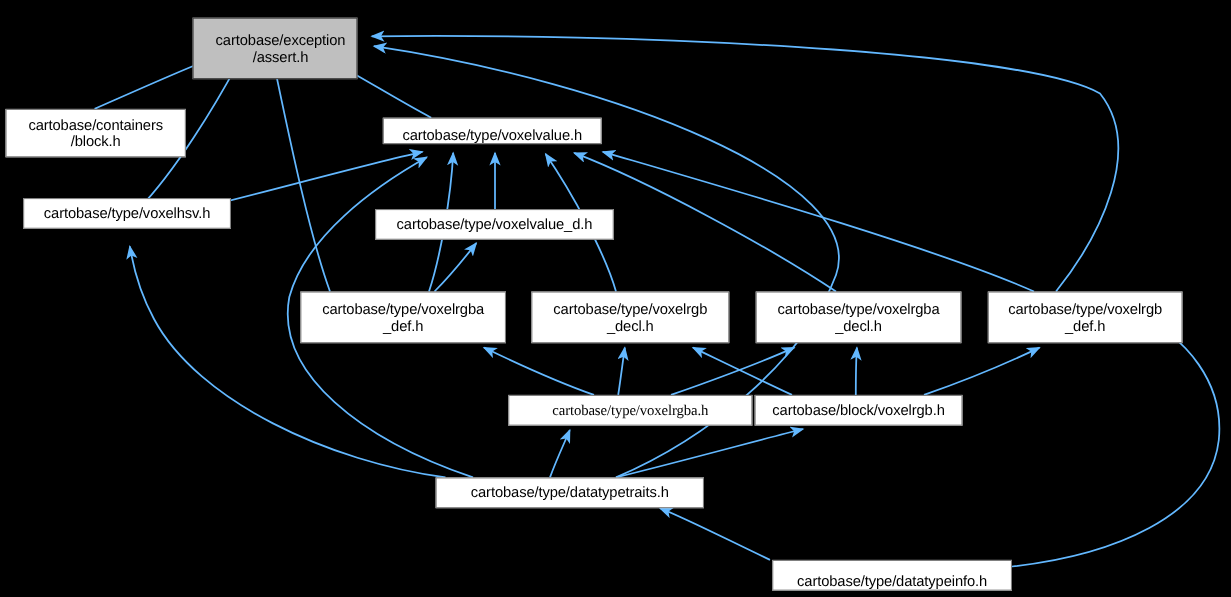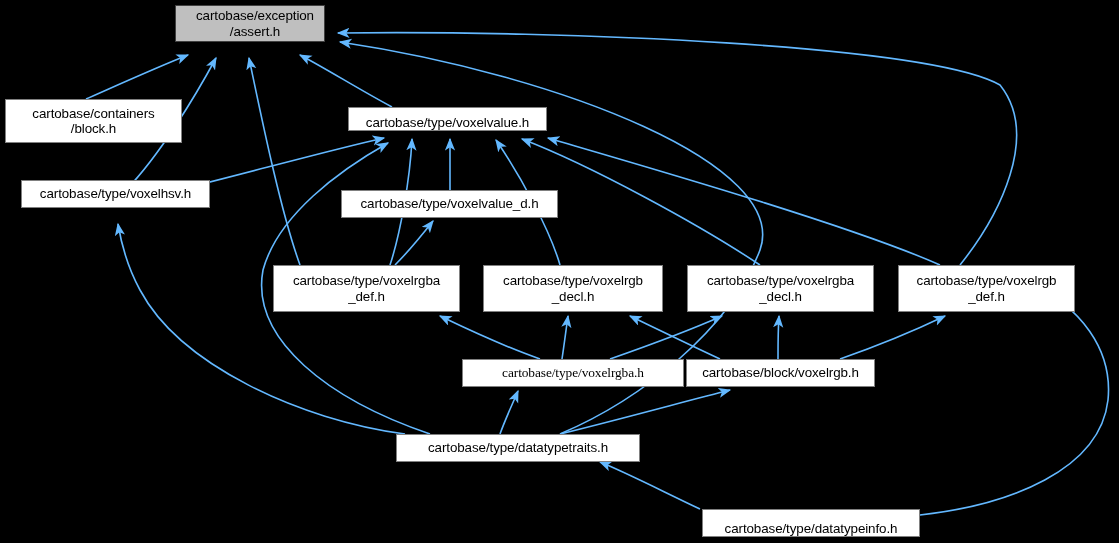--- a/index.html
+++ b/index.html
@@ -82,23 +82,23 @@
         <path d="M 840,359 C 880,345 920,328 945,316" fill="none" stroke="#63b8ff" stroke-width="1.6" marker-end="url(#arrow)"></path>
         <path d="M 405,434 C 300,420 180,365 140,290 C 128,268 122,248 118,224" fill="none" stroke="#63b8ff" stroke-width="1.6" marker-end="url(#arrow)"></path>
         <path d="M 500,434 C 505,420 512,405 518,391" fill="none" stroke="#63b8ff" stroke-width="1.6" marker-end="url(#arrow)"></path>
         <path d="M 560,434 C 625,418 690,400 730,390" fill="none" stroke="#63b8ff" stroke-width="1.6" marker-end="url(#arrow)"></path>
         <path d="M 700,509 C 660,490 625,472 600,462" fill="none" stroke="#63b8ff" stroke-width="1.6" marker-end="url(#arrow)"></path>
         <path d="M 920,515 C 1010,505 1100,470 1108,400 C 1113,350 1080,305 1030,285" fill="none" stroke="#63b8ff" stroke-width="1.6" marker-end="url(#arrow)"></path>
       </g>
   </svg>
 
   <div id="nodes">
-      <div class="node root" style="left: 175px; top: 5px; width: 150px; height: 37px; padding-left: 10px;"><span class="node-label">cartobase/exception
+      <div class="node root" style="left: 175px; top: 16px; width: 150px; height: 56px; padding-left: 10px;"><span class="node-label">cartobase/exception
 /assert.h</span></div>
-      <div class="node" style="left: 5px; top: 99px; width: 177px; height: 44px; justify-content: center;"><span class="node-label">cartobase/containers
+      <div class="node" style="left: 5px; top: 99px; width: 164px; height: 44px; justify-content: center;"><span class="node-label">cartobase/containers
 /block.h</span></div>
       <div class="node" style="left: 348px; top: 107px; width: 199px; height: 24px; align-items: flex-end;"><span class="node-label">cartobase/type/voxelvalue.h</span></div>
       <div class="node" style="left: 21px; top: 180px; width: 189px; height: 28px;"><span class="node-label">cartobase/type/voxelhsv.h</span></div>
       <div class="node" style="left: 341px; top: 190px; width: 217px; height: 28px; text-align: right;"><span class="node-label">cartobase/type/voxelvalue_d.h</span></div>
       <div class="node" style="left: 273px; top: 265px; width: 187px; height: 47px;"><span class="node-label">cartobase/type/voxelrgba
 _def.h</span></div>
       <div class="node" style="left: 483px; top: 265px; width: 180px; height: 47px;"><span class="node-label">cartobase/type/voxelrgb
 _decl.h</span></div>
       <div class="node" style="left: 687px; top: 265px; width: 187px; height: 47px;"><span class="node-label">cartobase/type/voxelrgba
 _decl.h</span></div>

